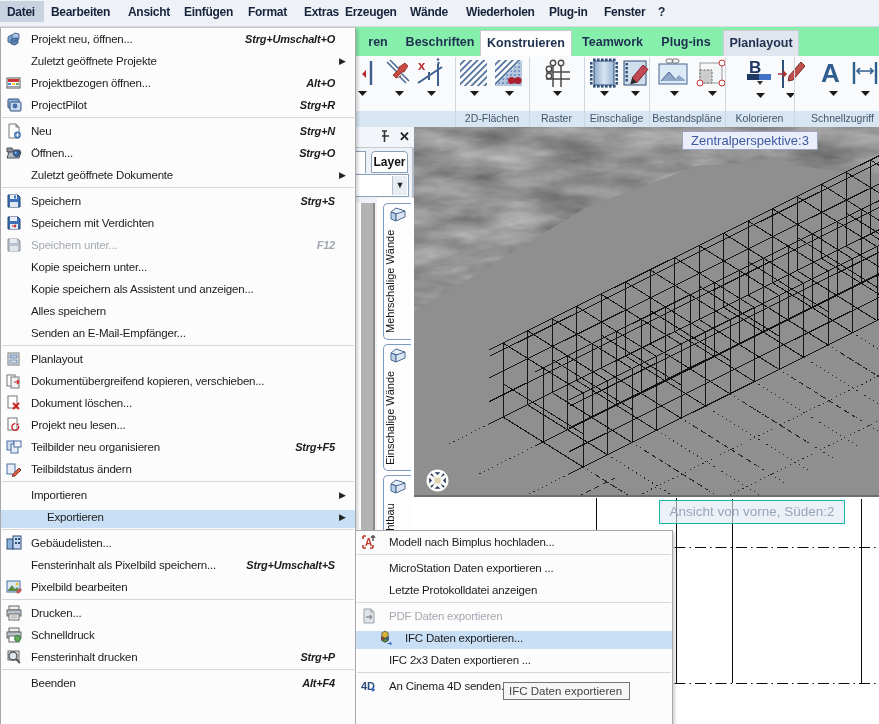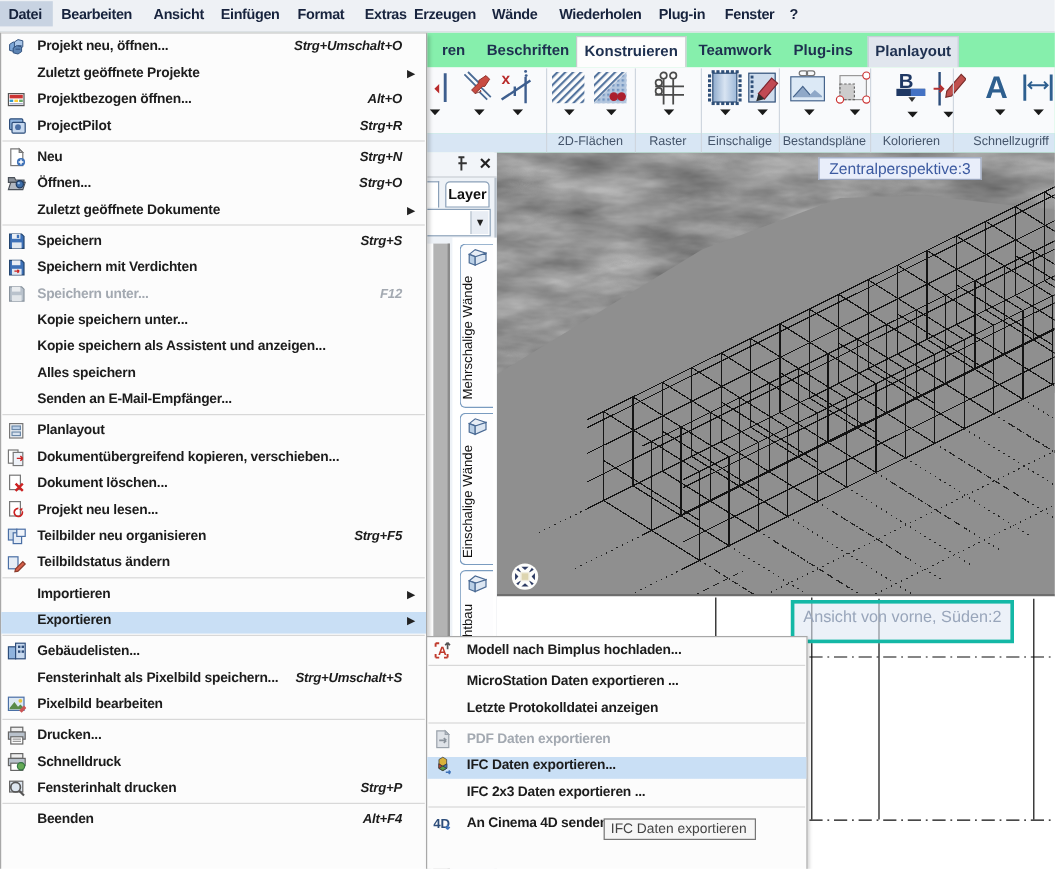--- a/index.html
+++ b/index.html
@@ -13,33 +13,33 @@
 .ric{position:absolute;top:2px;text-align:center;}
 .ric svg{display:block;margin:0 auto;}
 .rdw{display:block;margin:3px auto 0 !important;}
 .rgsep{position:absolute;top:30px;height:70px;width:1px;background:#cfd6df;}
 .rgl{position:absolute;top:84px;height:16px;font-size:10.5px;color:#44546a;text-align:center;line-height:15px;}
 #rband{position:absolute;left:0;top:84px;width:879px;height:16px;background:#d8e6f4;}
 #botarea{position:absolute;left:414px;top:497px;width:465px;height:227px;background:#fff;}
 #filemenu{position:absolute;left:0;top:27px;width:356px;height:710px;background:#fcfcfc;border:1px solid #a8a8a8;border-top:1px solid #c8c8c8;z-index:10;box-shadow:2px 2px 3px rgba(0,0,0,0.18);}
 .mi{position:relative;height:22px;display:flex;align-items:center;}
 .mi .mic{width:17px;height:16px;margin-left:4px;display:inline-flex;align-items:center;justify-content:center;}
-.mi .mlab{margin-left:9px;font-size:11.5px;font-weight:bold;letter-spacing:-0.2px;color:#1c1c1c;white-space:nowrap;}
+.mi .mlab{margin-left:9px;font-size:11.5px;font-weight:normal;letter-spacing:-0.2px;color:#1c1c1c;white-space:nowrap;}
 .mi .sc{position:absolute;right:20px;font-size:11px;font-weight:bold;letter-spacing:-0.2px;color:#1c1c1c;font-style:italic;}
 .mi .arr{position:absolute;right:9px;font-size:9px;color:#222;}
 .mi.dis .mlab,.mi.dis .sc{color:#a3a9b1;}
-.mi.hl{background:linear-gradient(rgba(0,0,0,0) 0 4px, #c9dff5 4px 22px, rgba(0,0,0,0) 22px);}
+.mi.hl{background:linear-gradient(rgba(0,0,0,0) 0 4px, #c9dff5 4px 22px, rgba(0,0,0,0) 22px);padding-left:16px;}
 .msep{height:4px;position:relative;}
 .msep:after{content:"";position:absolute;left:1px;right:1px;top:1px;height:1px;background:#d8d8d8;}
 #submenu{position:absolute;left:355px;top:530px;width:318px;height:205px;background:#fcfcfc;border:1px solid #a8a8a8;z-index:11;box-shadow:2px 2px 3px rgba(0,0,0,0.18);}
 #submenu .mi .mlab{margin-left:12px;}
 #tooltip{position:absolute;left:503px;top:682px;width:127px;height:18px;background:#f6f6f6;border:1px solid #767676;z-index:12;font-size:11.5px;color:#444;line-height:16px;padding-left:5px;}
 #palette{position:absolute;left:352px;top:127px;width:62px;height:597px;background:#eef2f7;border-right:2px solid #b9c2cc;z-index:2;}
 #drawlines{position:absolute;left:414px;top:497px;width:465px;height:227px;z-index:1;}
-.vlab{position:absolute;left:245px;top:3px;width:186px;height:36px;background:rgba(224,232,244,0.6);border:3px solid #14b8a6;color:#98a5ba;font-size:13.5px;text-align:center;line-height:22px;}
+.vlab{position:absolute;left:245px;top:3px;width:186px;height:24px;background:rgba(224,232,244,0.6);border:1px solid #14b8a6;color:#98a5ba;font-size:13.5px;text-align:center;line-height:22px;}
 </style></head>
 <body>
 <div id="ribbon">
   <div id="rband"></div>
   <div id="rtabs">
       <span class="rtab " style="left:348px;width:36px;">ren</span>
       <span class="rtab " style="left:386px;width:84px;">Beschriften</span>
       <span class="rtab act" style="left:468px;width:92px;">Konstruieren</span>
       <span class="rtab " style="left:564px;width:73px;">Teamwork</span>
       <span class="rtab " style="left:643px;width:62px;">Plug-ins</span>

